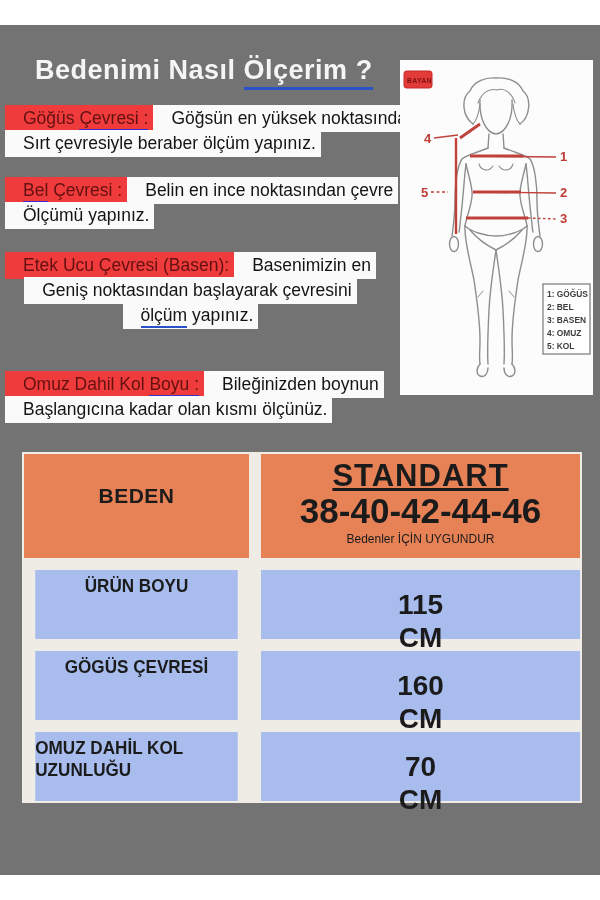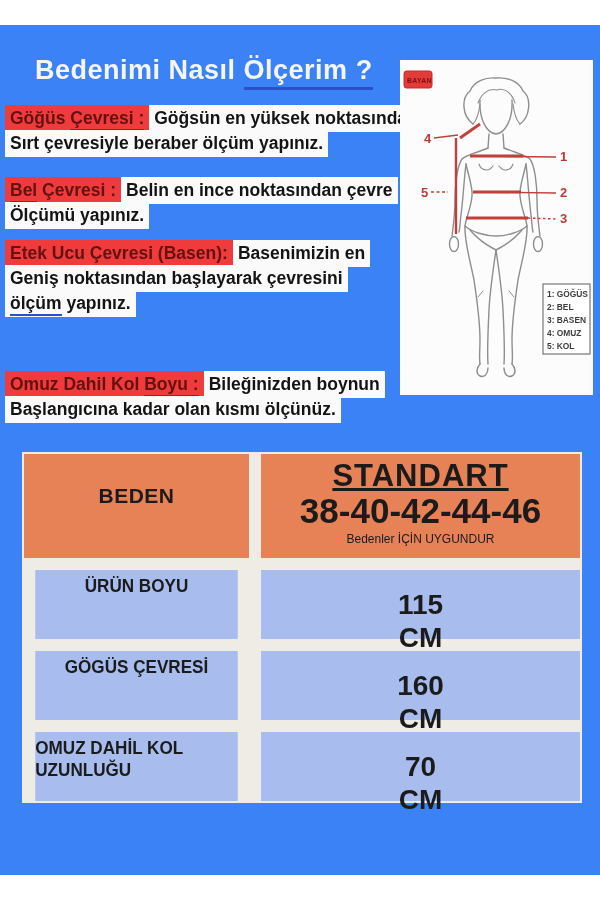--- a/index.html
+++ b/index.html
@@ -1,32 +1,32 @@
 <!DOCTYPE html>
 <html><head>
 <meta charset="utf-8">
 <style>
   html,body{margin:0;padding:0;}
   body{
     width:600px;height:900px;background:#ffffff;position:relative;overflow:hidden;
     font-family:"Liberation Sans", sans-serif;
   }
   .dark-panel{
-    position:absolute;left:0;top:25px;width:600px;height:850px;background:#3b82f6;
+    position:absolute;left:0;top:25px;width:600px;height:850px;background:#737373;
   }
   
   .title{
     position:absolute;left:35px;top:30px;margin:0;
     font-size:27px;font-weight:bold;color:#f5f5f5;letter-spacing:.5px;white-space:nowrap;
   }
   .title-u{border-bottom:3px solid #2A52C8;padding-bottom:2px;}
   
   .gblock{position:absolute;left:5px;}
   .gline{white-space:nowrap;margin-bottom:1px;line-height:24px;height:24px;}
-  .lbl,.txt{display:inline-block;font-size:17.5px;font-weight:bold;padding:1px 5px 2px 5px;vertical-align:top;}
+  .lbl,.txt{display:inline-block;font-size:17.5px;font-weight:normal;padding:1px 5px 2px 18px;vertical-align:top;}
   .lbl{background:#EF3B3B;color:#641111;}
   .lbl .u{border-bottom:2.5px solid #3432C8;padding-bottom:1px;}
   .txt{background:#FAFAFA;color:#141414;}
   .txt .u{border-bottom:2.5px solid #2A52C8;padding-bottom:1px;}
   
   .diagram{
     position:absolute;left:400px;top:35px;width:193px;height:335px;background:#FCFCFC;
   }
   
   .size-table{
@@ -55,21 +55,21 @@
   <div class="gblock" style="top:80px;">
     <div class="gline"><span class="lbl"><span>Göğüs </span><span class="u">Çevresi :</span></span><span class="txt">Göğsün en yüksek noktasından</span></div>
     <div class="gline"><span class="txt">Sırt çevresiyle beraber ölçüm yapınız.</span></div>
   </div>
 
   <div class="gblock" style="top:152px;">
     <div class="gline"><span class="lbl"><span> </span><span class="u">Bel</span><span> Çevresi :</span></span><span class="txt">Belin en ince noktasından çevre</span></div>
     <div class="gline"><span class="txt">Ölçümü yapınız.</span></div>
   </div>
 
-  <div class="gblock" style="top:215px;">
+  <div class="gblock" style="top:227px;text-align:center;">
     <div class="gline"><span class="lbl"><span>Etek Ucu Çevresi (Basen):</span></span><span class="txt">Basenimizin en</span></div>
     <div class="gline"><span class="txt">Geniş noktasından başlayarak çevresini</span></div>
     <div class="gline"><span class="txt"><span class="u">ölçüm</span><span> yapınız.</span></span></div>
   </div>
 
   <div class="gblock" style="top:300px;margin-top:46px;">
     <div class="gline"><span class="lbl"><span>Omuz Dahil Kol </span><span class="u">Boyu :</span></span><span class="txt">Bileğinizden boynun</span></div>
     <div class="gline"><span class="txt">Başlangıcına kadar olan kısmı ölçünüz.</span></div>
   </div>
 

